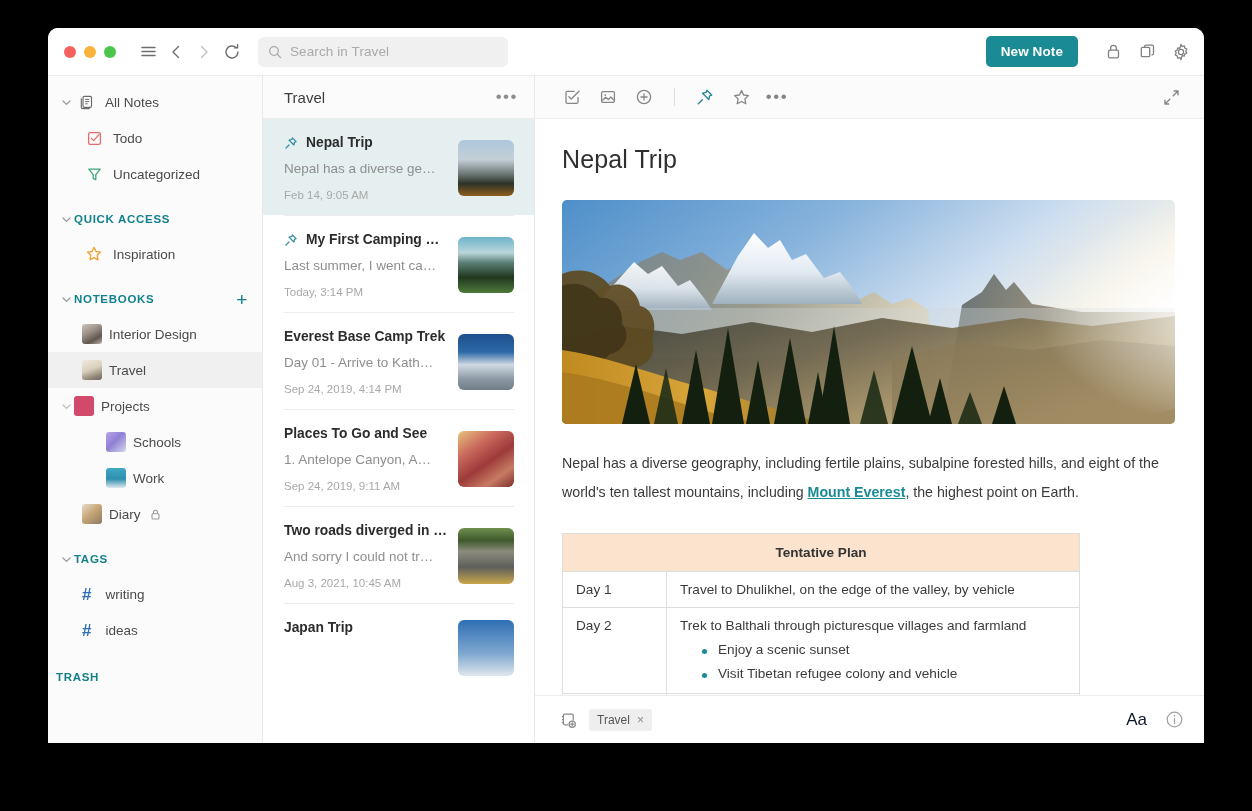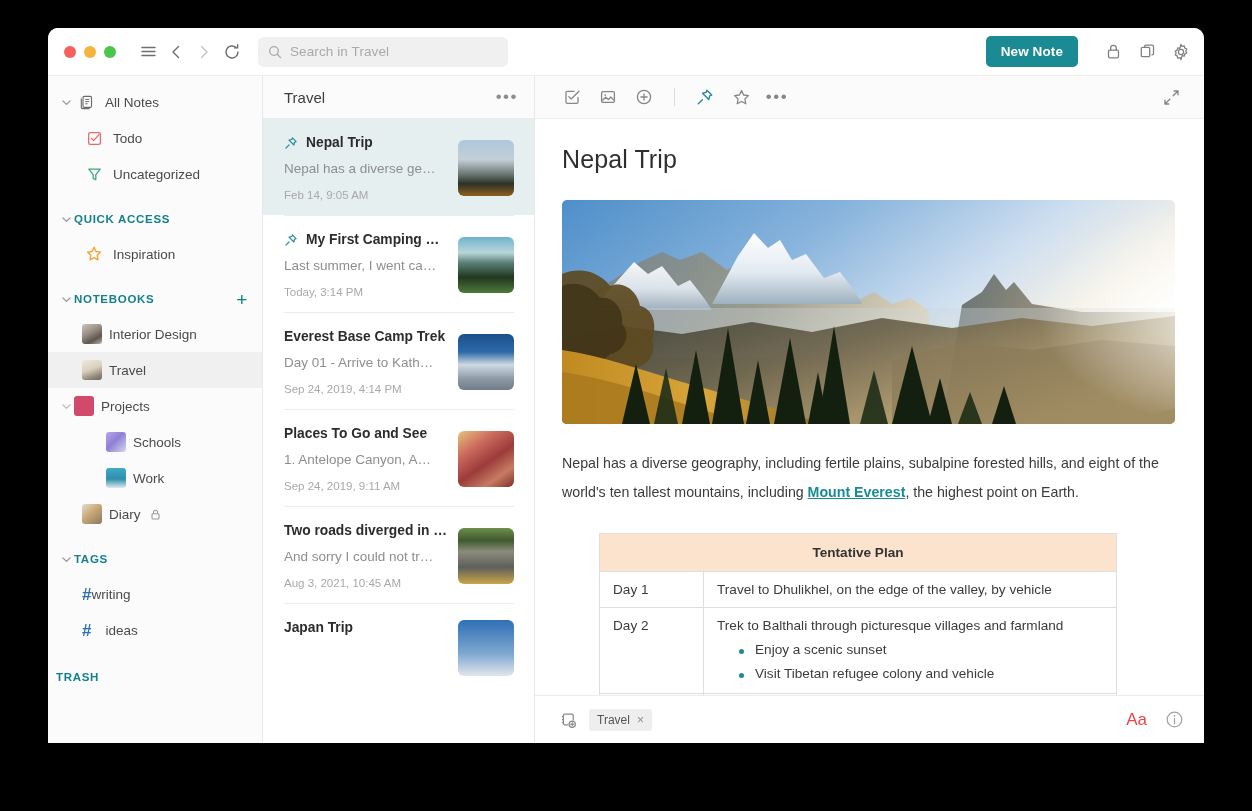--- a/index.html
+++ b/index.html
@@ -239,21 +239,20 @@
     line-height: 29px;
   }
   .para a { color: #1a8b95; text-decoration: underline; font-weight: bold; }
 
   .plan-table {
     margin-top: 26px;
     width: 518px;
     border-collapse: collapse;
     font-size: 13.6px;
     color: #3b3b3b;
-    margin-left: 37px;
   }
   .plan-table td, .plan-table th {
     border: 1px solid #dedede;
     padding: 10px 13px;
     vertical-align: top;
     text-align: left;
     font-weight: 400;
   }
   .plan-table th {
     background: #fbe3cd;
@@ -284,21 +283,21 @@
     background: #eeeeee;
     border-radius: 3px;
     padding: 4px 8px;
     font-size: 12px;
     color: #555;
     display: flex; align-items: center; gap: 7px;
     cursor: pointer;
   }
   .tag-chip .x { color: #8b8b8b; font-size: 12px; }
   .foot-right { margin-left: auto; display: flex; align-items: center; gap: 18px; }
-  .foot-right .aa { font-size: 17px; color: #ef4444; cursor: pointer; }
+  .foot-right .aa { font-size: 17px; color: #0f172a; cursor: pointer; }
 
   svg { display: block; }
 </style>
 </head>
 <body>
 
 <div id="root">
   <div class="window">
 
     <div class="titlebar">
@@ -475,21 +474,21 @@
           <span class="caret">
             <svg width="11" height="11" viewBox="0 0 11 11" fill="none" stroke="#9a9a9a" stroke-width="1.3" stroke-linecap="round" stroke-linejoin="round">
                 <path d="M2 4l3.5 3.4L9 4"></path>
               </svg>
           </span>
           <span>TAGS</span>
         </div>
 
         <div class="s-row indent1">
           <span class="hash">#</span>
-          <span class="s-label" style="">writing</span>
+          <span class="s-label" style="margin-left:14px">writing</span>
         </div>
         <div class="s-row indent1">
           <span class="hash">#</span>
           <span class="s-label" style="margin-left:14px">ideas</span>
         </div>
 
         <div class="trash-row">TRASH</div>
       </div>
 
       <div class="notelist">

